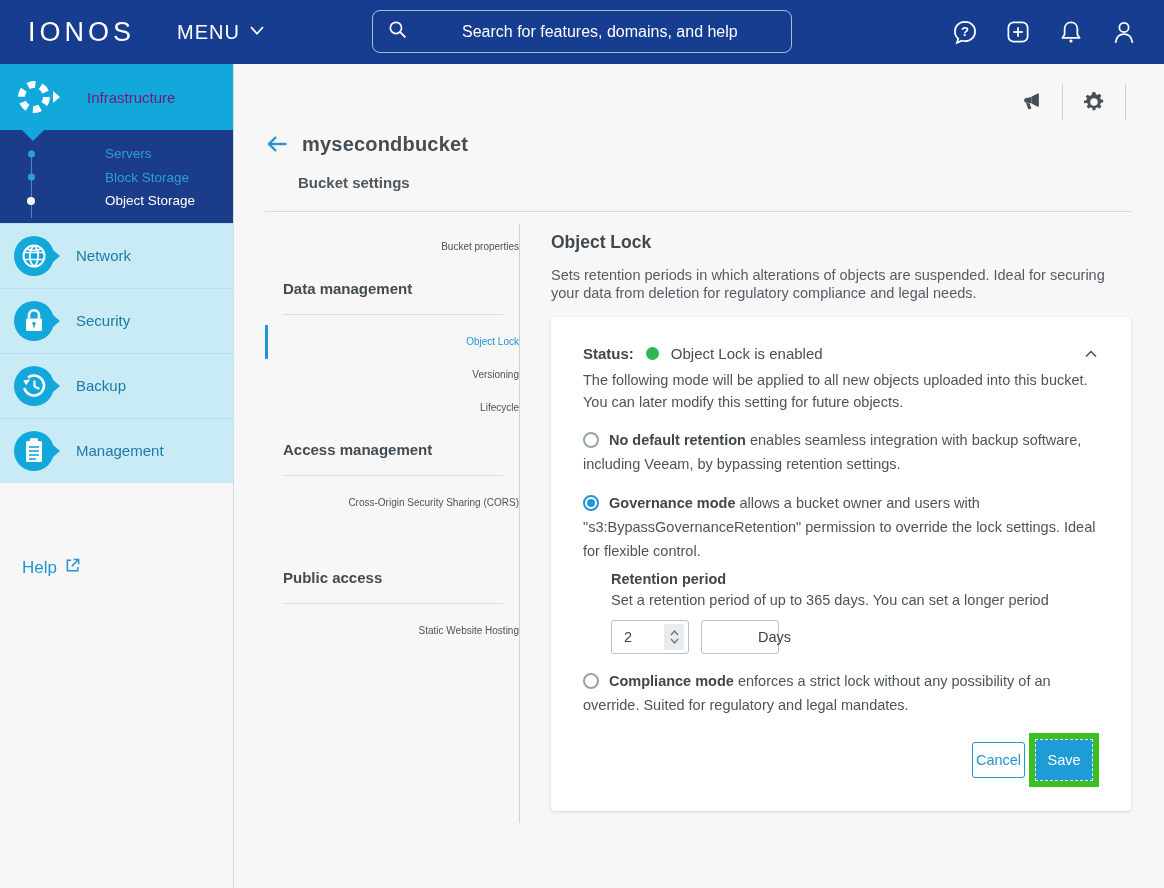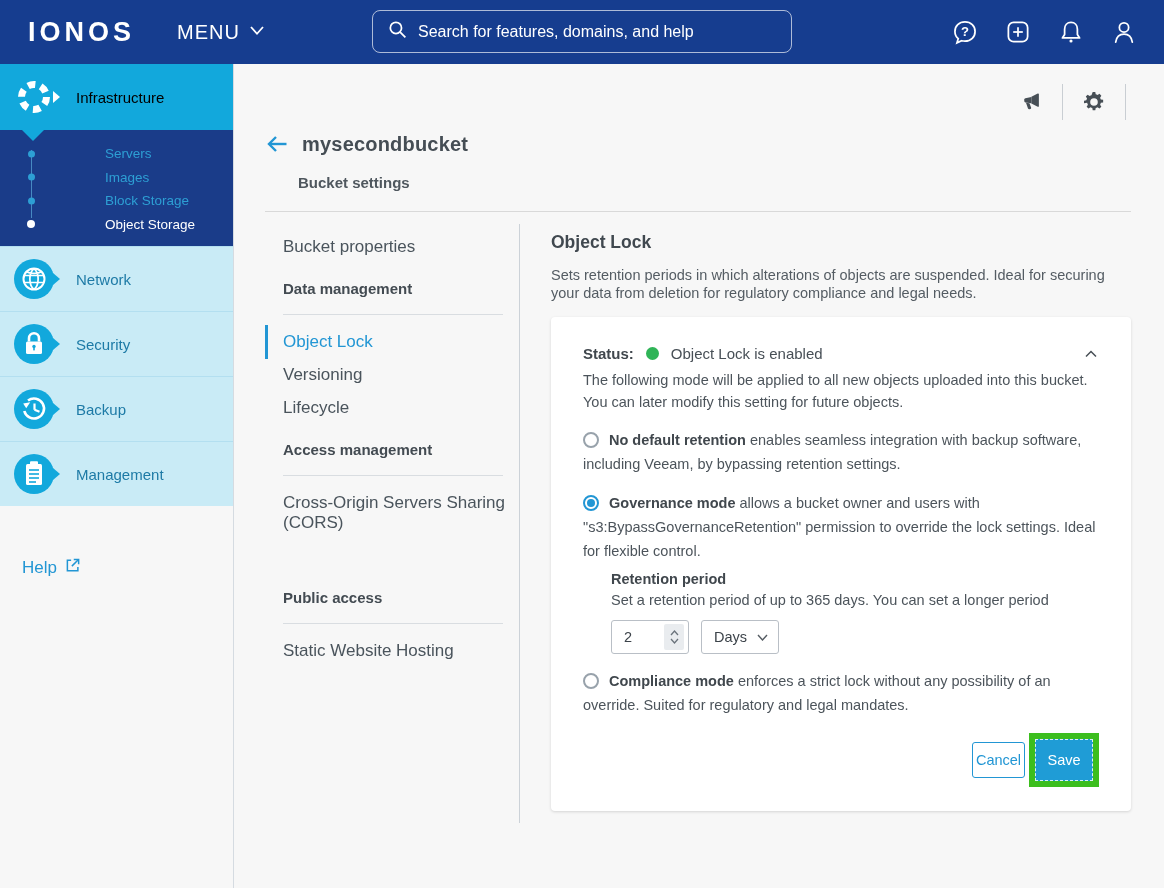--- a/index.html
+++ b/index.html
@@ -2,41 +2,41 @@
 <html><head>
 <meta charset="utf-8">
 <style>
   * { margin:0; padding:0; box-sizing:border-box; }
   html,body { width:1164px; height:888px; overflow:hidden; }
   body { font-family:"Liberation Sans","DejaVu Sans",sans-serif; background:#f7f7f7; position:relative; }
   .page { position:absolute; inset:0; }
 
   
   .topbar { position:absolute; left:0; top:0; width:1164px; height:64px; background:#163d8f; display:flex; align-items:center; }
-  .logo { color:#fff; font-size:27px; font-weight:700; letter-spacing:4px; margin-left:28px; }
+  .logo { color:#fff; font-size:27px; font-weight:400; letter-spacing:4px; margin-left:28px; }
   .menu-btn { display:flex; align-items:center; gap:8px; color:#fff; font-size:20px; letter-spacing:1px; margin-left:42px; cursor:pointer; }
   .menu-btn svg { width:18px; height:18px; }
   .searchbox { position:absolute; left:50%; top:10px; transform:translateX(-50%); width:420px; height:43px; border:1px solid rgba(255,255,255,0.65); border-radius:8px; display:flex; align-items:center; padding-left:14px; gap:10px; }
   .searchbox svg { width:21px; height:21px; flex:0 0 auto; }
-  .search-ph { color:#fff; font-size:16px; }
+  .search-ph { color:#fff; font-size:16px;margin-left:44px; }
   .top-icons { position:absolute; right:26px; top:0; height:64px; display:flex; align-items:center; gap:25px; }
   .top-icons .tico { width:28px; height:28px; cursor:pointer; }
 
   
   .sidebar { position:absolute; left:0; top:64px; width:233px; height:824px; background:#f7f7f7; }
   .side-divider { position:absolute; left:233px; top:64px; width:1px; height:824px; background:#d5dbe1; }
   .side-item { position:relative; height:65px; display:flex; align-items:center; padding-left:14px; gap:22px; background:#c9ebf6; border-top:1px solid #b3dff0; cursor:pointer; }
   .side-item .bubble { position:relative; width:40px; height:40px; border-radius:50%; background:#12a8dc; display:flex; align-items:center; justify-content:center; flex:0 0 auto; }
   .side-item .bubble::after { content:''; position:absolute; right:-6px; top:50%; transform:translateY(-50%); border-top:6px solid transparent; border-bottom:6px solid transparent; border-left:7px solid #12a8dc; }
   .side-item .bubble svg { width:40px; height:40px; }
   .side-label { font-size:15px; color:#1d7aa6; }
   .side-item.active { background:#12a8dc; height:66px; border-top:none; }
   .side-item.active .bubble { background:transparent; }
   .side-item.active .bubble::after { border-left-color:#fff; }
-  .side-item.active .side-label { color:#000000; }
+  .side-item.active .side-label { color:#701a75;margin-left:11px; }
   .submenu { position:relative; background:#1a3c89; padding:12px 0 10px 0; }
   .submenu::before { content:''; position:absolute; left:22px; top:0; border-left:11px solid transparent; border-right:11px solid transparent; border-top:11px solid #12a8dc; }
   .submenu .vline { position:absolute; left:31px; top:20px; width:1px; height:68px; background:rgba(80,150,205,0.85); }
   .submenu li { position:relative; list-style:none; height:23.5px; display:flex; align-items:center; padding-left:105px; font-size:13.5px; color:#2d9fd4; cursor:pointer; }
   .submenu li::before { content:''; position:absolute; left:28px; top:50%; transform:translateY(-50%); width:7px; height:7px; border-radius:50%; background:#2d9fd4; }
   .submenu li.active { color:#fff; }
   .submenu li.active::before { background:#fff; width:8px; height:8px; left:27px; }
   .help-link { position:absolute; left:22px; top:492px; display:flex; align-items:center; gap:7px; color:#2296d4; font-size:17px; cursor:pointer; }
   .help-link svg { width:18px; height:18px; }
 
@@ -46,21 +46,21 @@
   .main-actions .aico { width:24px; height:24px; margin:0 10px; cursor:pointer; }
   .vsep { width:1px; height:36px; background:#c9ced3; margin:0 9px; }
   .title-row { display:flex; align-items:center; gap:13px; margin:68px 0 0 31px; }
   .back-arrow { width:24px; height:24px; cursor:pointer; flex:0 0 auto; }
   .page-title { font-size:20px; font-weight:700; color:#454d54; letter-spacing:0.2px; }
   .page-subtitle { margin:18px 0 0 64px; font-size:15px; font-weight:700; color:#4f575e; }
   .header-divider { margin:20px 0 0 31px; width:866px; height:1px; background:#d9d9d9; }
 
   .content-row { display:flex; padding-left:31px; }
   .settings-nav { width:254px; padding-top:25px; }
-  .nav-link { position:relative; padding-left:18px; font-size:17px; color:#4a545c; line-height:20px; margin-bottom:13px; cursor:pointer; }
+  .nav-link { position:relative; padding-left:18px; font-size:10px; color:#4a545c; line-height:20px; margin-bottom:13px; cursor:pointer;text-align:right; }
   .nav-link.active { color:#2296d4; }
   .nav-link.active::before { content:''; position:absolute; left:0; top:-7px; height:34px; width:3px; background:#2296d4; }
   .nav-header { margin:23px 0 0 18px; font-size:15px; font-weight:700; color:#434b52; padding-bottom:17px; border-bottom:1px solid #d9dde1; margin-bottom:17px; width:220px; }
   .nav-gap { height:20px; }
   .content-vdivider { width:1px; background:#ccd2d8; margin-top:12px; height:599px; }
 
   .panel { margin-left:31px; width:580px; padding-top:20px; }
   .panel-title { font-size:17.5px; font-weight:700; color:#40484f; }
   .panel-desc { margin-top:13px; font-size:14.5px; line-height:18px; color:#545c63; }
 
@@ -79,21 +79,21 @@
   .opt-name { font-weight:700; color:#40474d; }
 
   .retention { margin:8px 0 0 28px; }
   .retention-label { font-size:14.5px; font-weight:700; color:#40474d; }
   .retention-desc { margin-top:5px; font-size:14.5px; color:#4c545b; }
   .inputs-row { display:flex; gap:12px; margin-top:12px; }
   .num-input { width:78px; height:34px; border:1px solid #b9bfc6; border-radius:3px; background:#fff; display:flex; align-items:center; cursor:text; }
   .num-value { flex:1; padding-left:12px; font-size:14.5px; color:#3c434a; }
   .spinner { width:20px; height:26px; margin-right:4px; background:#e9ecef; border-radius:2px; display:flex; flex-direction:column; align-items:center; justify-content:center; gap:2px; cursor:pointer; }
   .spinner svg { width:9px; height:6px; }
-  .select { width:78px; height:34px; border:1px solid #b9bfc6; border-radius:3px; background:#fff; display:flex; align-items:center; cursor:pointer; }
+  .select { width:78px; height:34px; border:1px solid #b9bfc6; border-radius:3px; background:#fff; display:flex; align-items:center; cursor:pointer;padding-left:44px; }
   .select-value { flex:1; padding-left:12px; font-size:14.5px; color:#3c434a; }
   .select svg { width:11px; height:7px; margin-right:10px; }
 
   .btn-row { display:flex; justify-content:flex-end; align-items:center; gap:2px; margin-top:16px; }
   .btn-cancel { width:53px; height:36px; background:#fff; border:1px solid #2296d4; border-radius:3px; color:#2296d4; font-size:14.5px; display:flex; align-items:center; justify-content:center; cursor:pointer; }
   .save-highlight { border:6px solid #3cbe1e; margin-left:2px; }
   .btn-save { width:58px; height:42px; background:#1f9cd6; color:#fff; font-size:14.5px; display:flex; align-items:center; justify-content:center; cursor:pointer; outline:1px dashed rgba(255,255,255,0.85); outline-offset:-1px; }
 </style>
 </head>
 <body>
@@ -153,21 +153,20 @@
       <span class="bubble">
         <svg viewBox="0 0 40 40">
             <circle cx="20" cy="20" r="12.5" fill="none" stroke="#fff" stroke-width="7" stroke-dasharray="7.5 5.6"></circle>
           </svg>
       </span>
       <span class="side-label">Infrastructure</span>
     </div>
     <ul class="submenu">
       <div class="vline"></div>
       <li>Servers</li>
-      <li>Images</li>
       <li>Block Storage</li>
       <li class="active">Object Storage</li>
     </ul>
     <div class="side-item">
       <span class="bubble">
         <svg viewBox="0 0 40 40">
             <circle cx="20" cy="20" r="10.5" fill="none" stroke="#fff" stroke-width="2"></circle>
             <path d="M10.5 16.5 L29.5 16.5 M10.5 23.5 L29.5 23.5 M20 9.6 C14.5 14 14.5 26 20 30.4 M20 9.6 C25.5 14 25.5 26 20 30.4 M12 12.5 C16 15 24 15 28 12.5" fill="none" stroke="#fff" stroke-width="1.7"></path>
           </svg>
       </span>
@@ -253,21 +252,21 @@
 
     <div class="content-row">
 
       <div class="settings-nav">
         <div class="nav-link">Bucket properties</div>
         <div class="nav-header">Data management</div>
         <div class="nav-link active">Object Lock</div>
         <div class="nav-link">Versioning</div>
         <div class="nav-link">Lifecycle</div>
         <div class="nav-header">Access management</div>
-        <div class="nav-link">Cross-Origin Servers Sharing (CORS)</div>
+        <div class="nav-link">Cross-Origin Security Sharing (CORS)</div>
         <div class="nav-gap"></div>
         <div class="nav-header">Public access</div>
         <div class="nav-link">Static Website Hosting</div>
       </div>
       <div class="content-vdivider"></div>
 
       <div class="panel">
         <div class="panel-title">Object Lock</div>
         <div class="panel-desc">Sets retention periods in which alterations of objects are suspended. Ideal for securing your data from deletion for regulatory compliance and legal needs.</div>
 

